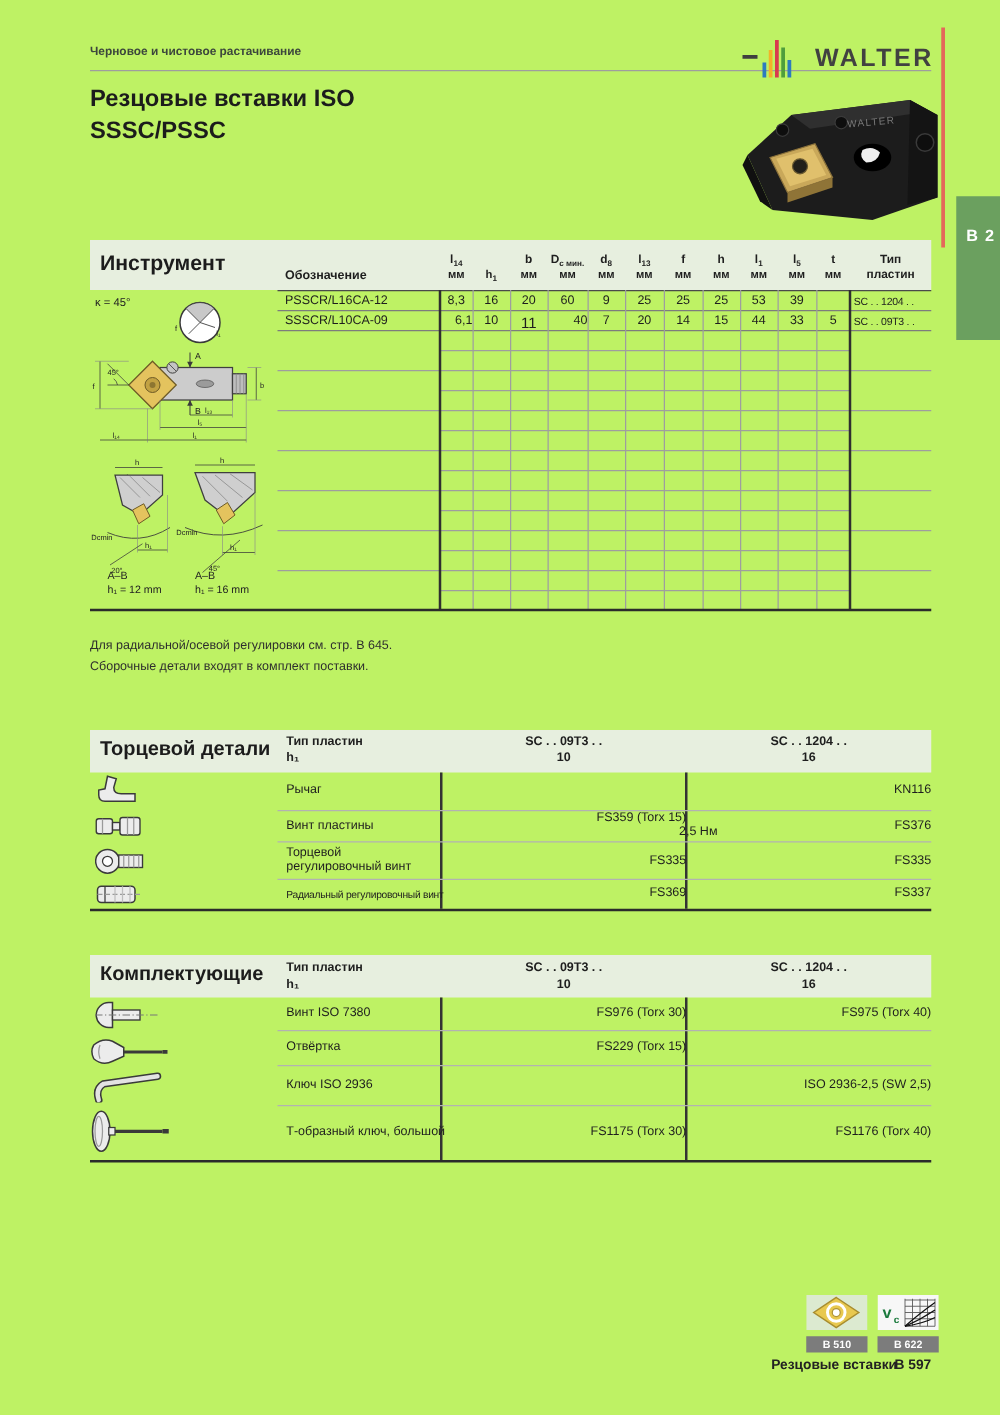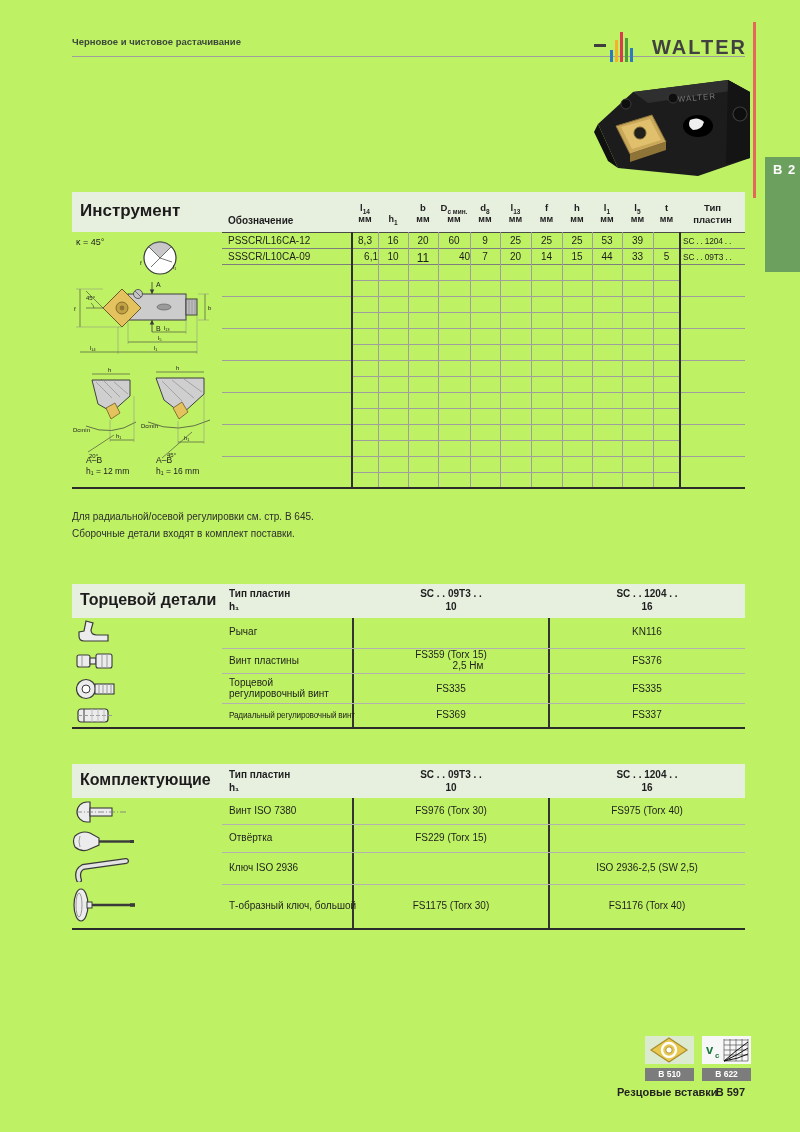--- a/index.html
+++ b/index.html
@@ -2,21 +2,21 @@
 <html><head>
 <meta charset="utf-8">
 <style>
   html,body{margin:0;padding:0;background:#fff;}
   .page{position:relative;width:800px;height:1132px;background:#bef264;overflow:hidden;
         font-family:"Liberation Sans",sans-serif;color:#1e1e1e;}
   .abs{position:absolute;}
   .band{position:absolute;left:72px;width:673px;background:#e7efdf;}
   .sec-title{position:absolute;font-size:17px;font-weight:700;color:#1c1c1c;}
   .small-b{font-weight:700;font-size:10px;}
-  .val{position:absolute;font-size:10px;text-align:center;color:#1e1e1e;}
+  .val{position:absolute;font-size:10px;text-align:right;color:#1e1e1e;}
   .name-cell{position:absolute;font-size:10px;color:#1e1e1e;}
   .hline{position:absolute;background:#b2b2b2;height:1px;}
   .vline{position:absolute;background:#333;width:2px;}
   .thickbar{position:absolute;background:#2b2b2b;height:2px;}
   .note{position:absolute;left:72px;font-size:10px;color:#2e2e2e;}
   .dim{font-size:7px;fill:#222;font-family:"Liberation Sans",sans-serif;}
   .dims{font-size:6px;fill:#222;font-family:"Liberation Sans",sans-serif;}
   .cap{position:absolute;font-size:8.5px;color:#222;line-height:11px;}
   .badge-bar{height:13px;background:#7c7c7c;color:#fff;font-size:8.5px;font-weight:700;
              text-align:center;line-height:13px;}
@@ -24,20 +24,24 @@
   .logo-bars div{width:3px;}
   sub{line-height:0;}
 </style>
 </head>
 <body>
 
 <div class="page">
 
   <div class="abs" style="left:72px;top:36px;font-size:9.5px;font-weight:600;color:#3c463c;">Черновое и чистовое растачивание</div>
   <div class="abs" style="left:72px;top:56px;width:673px;height:1px;background:#9e9e9e;"></div>
+  <div class="abs" style="left:72px;top:67px;font-size:19px;font-weight:700;line-height:25px;color:#1c1c1c;">
+    <div>Резцовые вставки ISO</div>
+    <div>SSSC/PSSC</div>
+  </div>
 
   <div class="abs" style="left:594px;top:44px;width:12px;height:3px;background:#3f3f3f;"></div>
   <div class="logo-bars" style="left:610px;top:30px;height:32px;">
     <div style="height:12px;background:#2d7bbd;"></div>
     <div style="height:22px;background:#f3b229;"></div>
     <div style="height:30px;background:#d93a4e;"></div>
     <div style="height:24px;background:#4f9e3c;"></div>
     <div style="height:14px;background:#2d7bbd;"></div>
   </div>
   <div class="abs" style="left:652px;top:36px;font-size:20px;font-weight:700;letter-spacing:2px;color:#414141;">WALTER</div>
@@ -56,21 +60,21 @@
     <polygon points="43,65 72,57 83,78 54,87" fill="#e0c06c"></polygon>
     <circle cx="62" cy="71" r="6" fill="#22201a" stroke="#6a5a30" stroke-width="1"></circle>
     <polygon points="38,64 52,92 52,100 36,72" fill="#a5消8747" opacity="0"></polygon>
     <polygon points="52,92 88,80 88,88 52,100" fill="#8f7437"></polygon>
     <text x="100" y="40" transform="rotate(-5 100 40)" font-size="8" letter-spacing="1" fill="#787878" font-family="Liberation Sans, sans-serif">WALTER</text>
   </svg>
 
   <div class="abs" style="left:753px;top:22px;width:2.5px;height:176px;background:#e4685a;"></div>
 
   <div class="abs" style="left:765px;top:157px;width:35px;height:115px;background:#6ba05f;">
-    <div style="padding:5px 0 0 8px;color:#fff;font-size:13px;font-weight:700;letter-spacing:1px;">B 2</div>
+    <div style="padding:24px 0 0 8px;color:#fff;font-size:13px;font-weight:700;letter-spacing:1px;">B 2</div>
   </div>
 
   <div class="band" style="top:192px;height:40px;"></div>
   <div class="sec-title" style="left:80px;top:201px;">Инструмент</div>
   <div class="abs small-b" style="left:228px;top:215px;">Обозначение</div>
   <div id="tool-cols" class="abs" style="left:352px;top:202px;width:328px;height:28px;">
       <div style="position: absolute; top: 0px; text-align: center; left: 0px; width: 26px;">
         <div style="height: 12px; font-weight: 700; font-size: 9.5px;"><span>l</span><sub style="font-size: 6.5px;">14</sub></div>
         <div style="font-weight: 700; font-size: 9px;">мм</div>
       </div>

